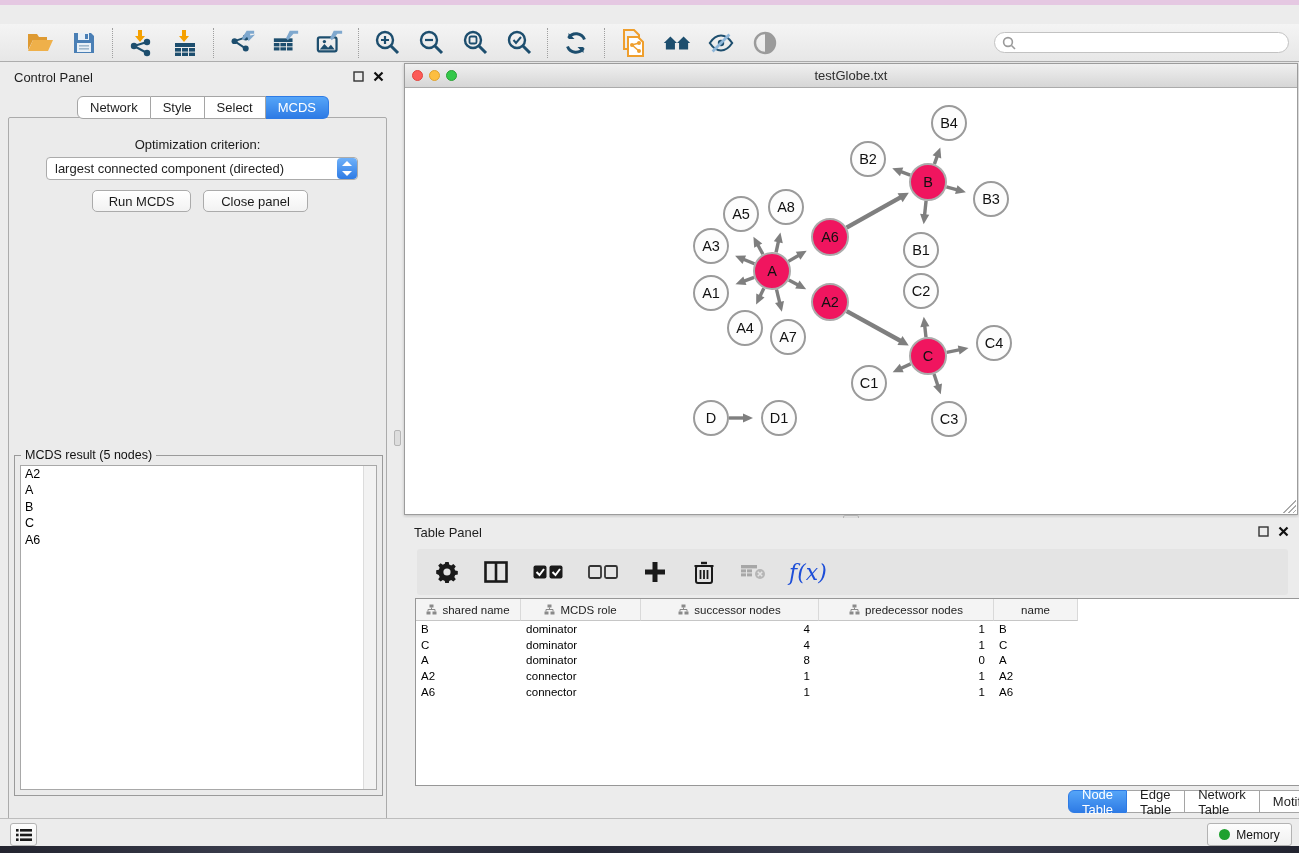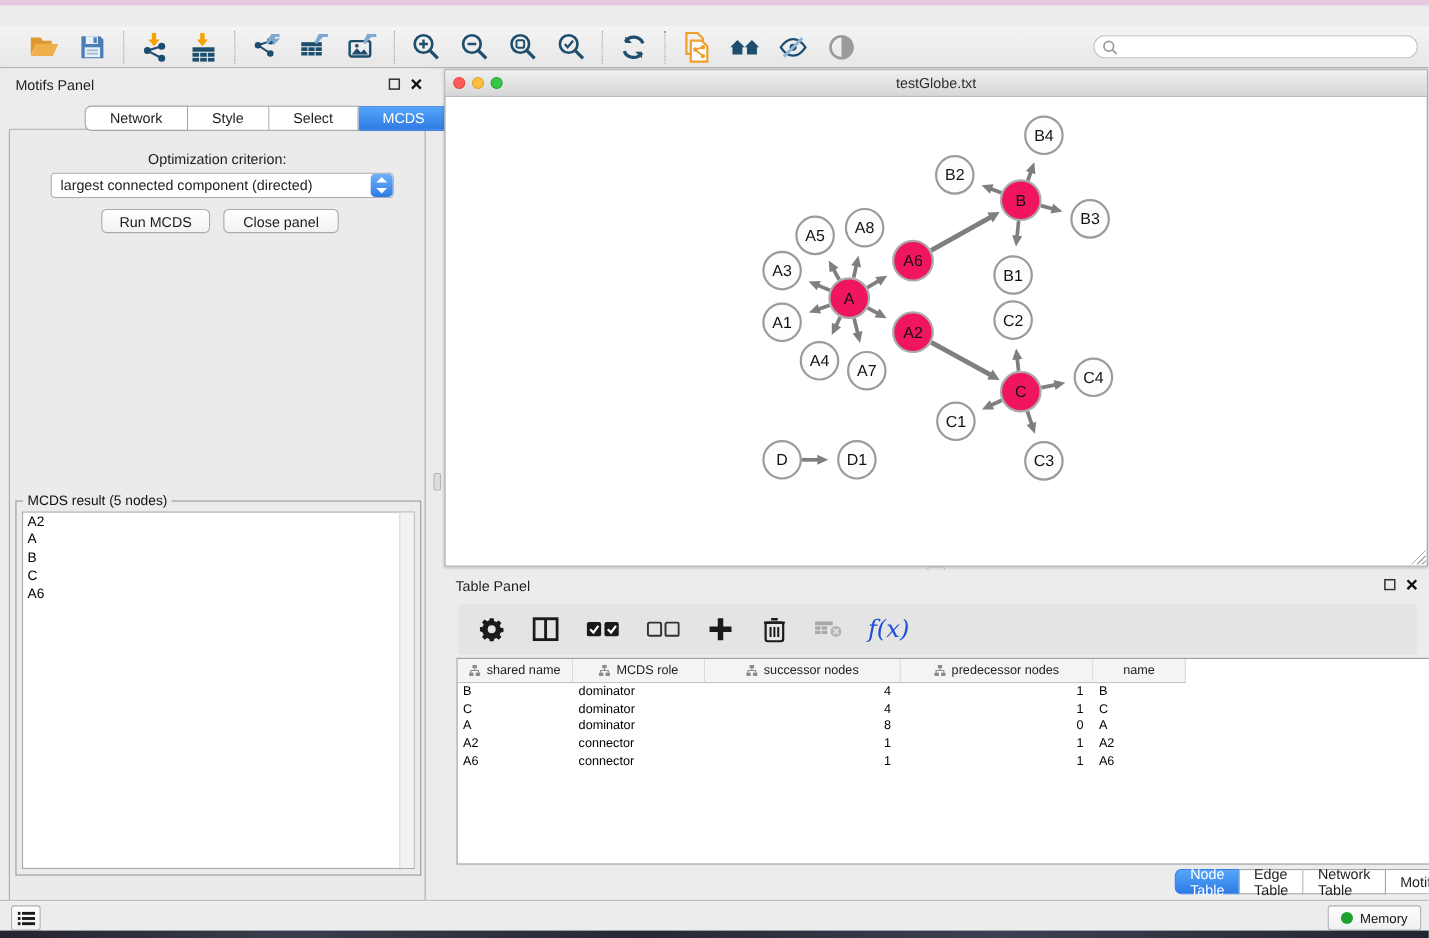--- a/index.html
+++ b/index.html
@@ -41,21 +41,21 @@
   .win-btns { position:absolute; top:9px; right:8px; display:flex; gap:9px; align-items:center; }
   #cp-box { position:absolute; left:5px; top:55px; width:379px; height:741px;
     border:1px solid #ABABAB; border-radius:2px; background:#EBEBEB; }
   .seg-tabs { position:absolute; display:flex; height:23px; font-size:13px; }
   .seg { background:#fff; border:1px solid #A5A5A5; border-left:none;
     display:flex; align-items:center; justify-content:center; color:#1e1e1e; }
   .seg:first-child { border-left:1px solid #A5A5A5; border-radius:6px 0 0 6px; }
   .seg:last-child { border-radius:0 6px 6px 0; }
   .seg.active { background:linear-gradient(#55A5F8,#2E7BE5); border-color:#2E7BE5; color:#fff; }
   #cp-tabs { left:74px; top:34px; }
-  #cp-tabs .seg { padding:0 22px; }
+  #cp-tabs .seg { padding:0 12px; }
 
   #opt-label { left:0; top:75px; width:389px; text-align:center; font-size:13px; color:#1b1b1b; }
   #opt-select { left:43px; top:95px; width:312px; height:23px; background:#fff;
     border:1px solid #ABABAB; border-radius:4px; display:flex; align-items:center; font-size:13px; }
   #opt-select .val { flex:1; padding-left:8px; white-space:nowrap; overflow:hidden; }
   #opt-stepper { width:20px; height:21px; margin-right:0px; border-radius:4px;
     background:linear-gradient(#6FB1F9,#2E7BE5); position:relative; }
   #opt-stepper:before, #opt-stepper:after { content:""; position:absolute; left:5px;
     border-left:5px solid transparent; border-right:5px solid transparent; }
   #opt-stepper:before { top:3px; border-bottom:5px solid #fff; }
@@ -294,21 +294,21 @@
     <div id="search-box">
       <svg width="14" height="14" viewBox="0 0 14 14">
           <circle cx="6" cy="6" r="4.4" fill="none" stroke="#9a9a9a" stroke-width="1.6"></circle>
           <path d="M9.5 9.5l3.5 3.5" stroke="#9a9a9a" stroke-width="1.6"></path>
         </svg>
       <input id="search-input" placeholder="" style="">
     </div>
   </div>
 
   <div id="control-panel" class="abs">
-    <div id="cp-header">Motifs Panel</div>
+    <div id="cp-header">Control Panel</div>
     <div class="win-btns">
       <svg width="11" height="11" viewBox="0 0 11 11">
           <rect x="1" y="1" width="9" height="9" fill="none" stroke="#333" stroke-width="1.4"></rect>
         </svg>
       <svg width="11" height="11" viewBox="0 0 11 11">
           <path d="M1.5 1.5l8 8M9.5 1.5l-8 8" stroke="#111" stroke-width="2.2"></path>
         </svg>
     </div>
 
     <div id="cp-box"></div>

